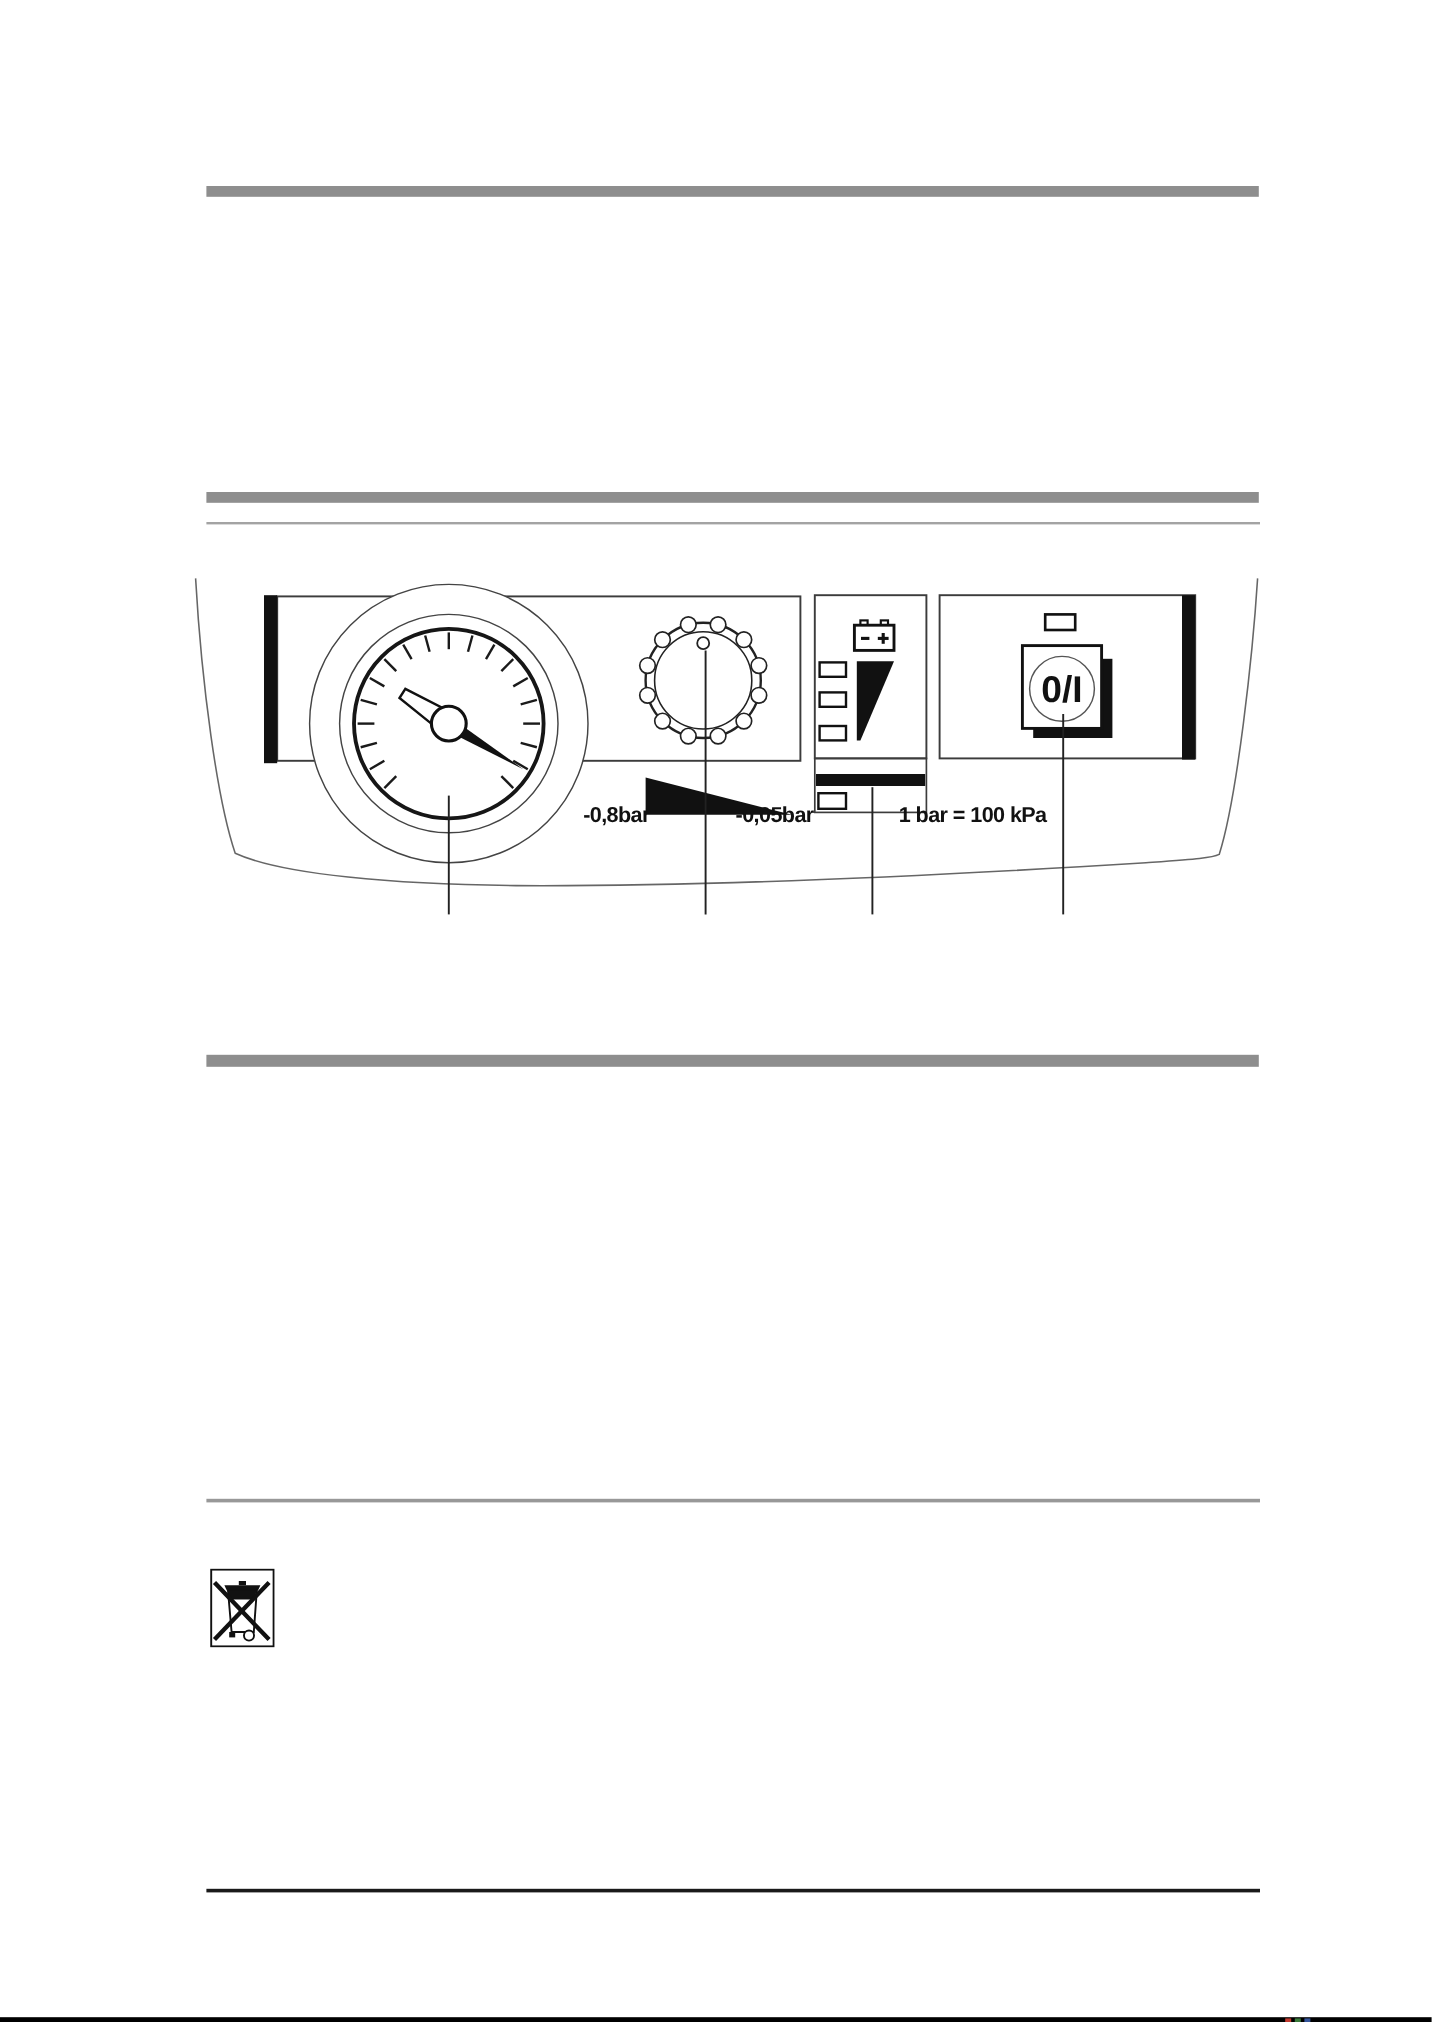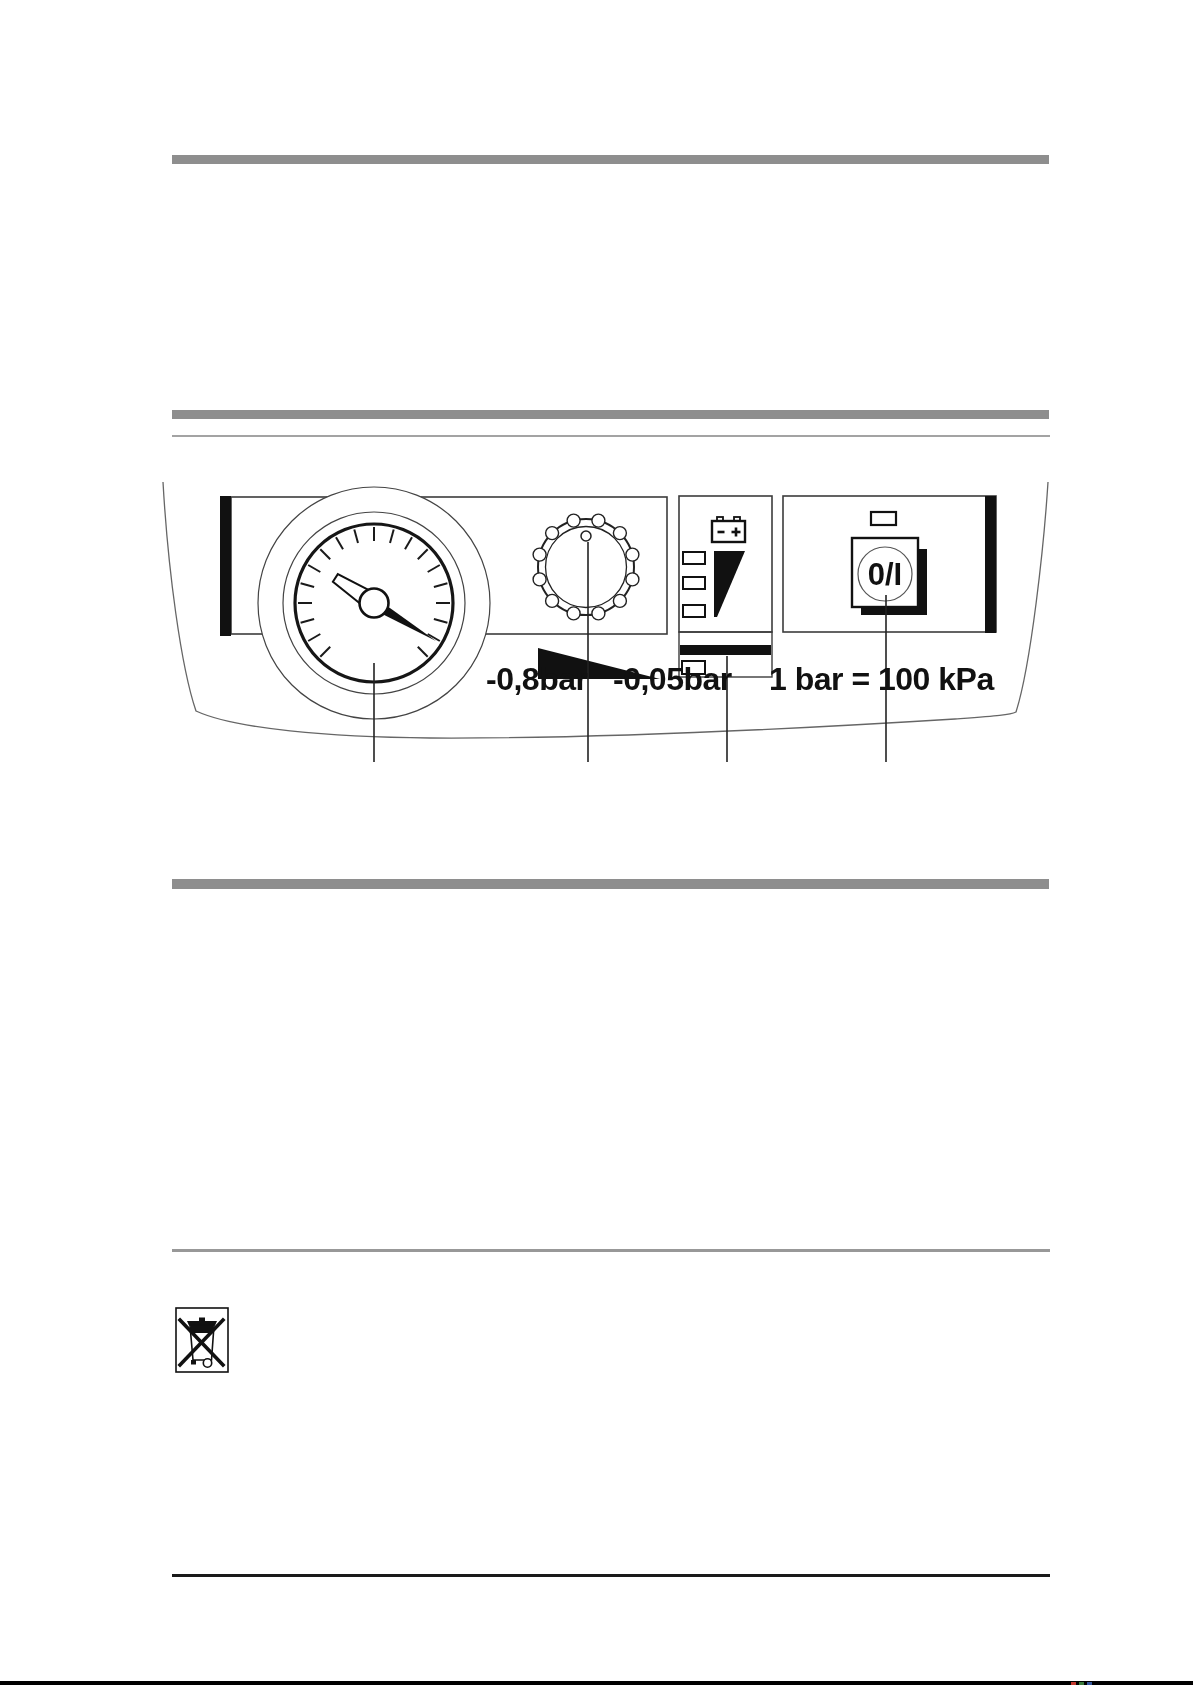--- a/index.html
+++ b/index.html
@@ -5,21 +5,21 @@
   html,body{margin:0;padding:0;}
   body{
     width:1193px;height:1685px;position:relative;background:#ffffff;
     font-family:"Liberation Sans", sans-serif;overflow:hidden;
   }
   .abs{position:absolute;}
   .graybar{left:172px;width:877px;height:9px;background:#8e8e8e;}
   .rule{left:172px;width:878px;}
   .caption{
     position:absolute;top:664px;white-space:nowrap;
-    font-weight:bold;font-size:32px;line-height:30px;color:#111;
+    font-weight:bold;font-size:18px;line-height:30px;color:#111;
     letter-spacing:-0.5px;
   }
   svg{display:block;}
 </style>
 </head>
 <body>
 
 <div class="abs graybar" style="top:155px"></div>
 <div class="abs graybar" style="top:410px"></div>
 <div class="abs rule" style="top:435px;height:2px;background:#a3a3a3"></div>
@@ -122,21 +122,21 @@
     <line x1="374" y1="638" x2="374" y2="737"></line>
     <line x1="588" y1="517" x2="588" y2="737"></line>
     <line x1="727" y1="631" x2="727" y2="737"></line>
     <line x1="886" y1="570" x2="886" y2="737"></line>
   </g>
 </svg>
 </div>
 
 <div class="caption" style="left:486px">-0,8bar</div>
 <div class="caption" style="left:613px">-0,05bar</div>
-<div class="caption" style="left:769px">1 bar = 100 kPa</div>
+<div class="caption" style="left:749px">1 bar = 100 kPa</div>
 
 <div class="abs graybar" style="top:879px;height:10px"></div>
 <div class="abs rule" style="top:1249px;height:3px;background:#989898"></div>
 
 <div class="abs" style="left:175px;top:1307px;width:54px;height:66px">
 <svg width="54" height="66" viewBox="0 0 54 66">
   <rect x="1" y="1" width="52" height="64" fill="#fff" stroke="#111" stroke-width="1.6"></rect>
   <rect x="24" y="10.5" width="6" height="3.5" fill="#111"></rect>
   <path d="M12,14 L42,14 L40,18.5 L14,18.5 Z" fill="#111"></path>
   <path d="M15,18.5 L39,18.5 L36.5,53 L18,53 Z" fill="#fff" stroke="#111" stroke-width="1.6"></path>

